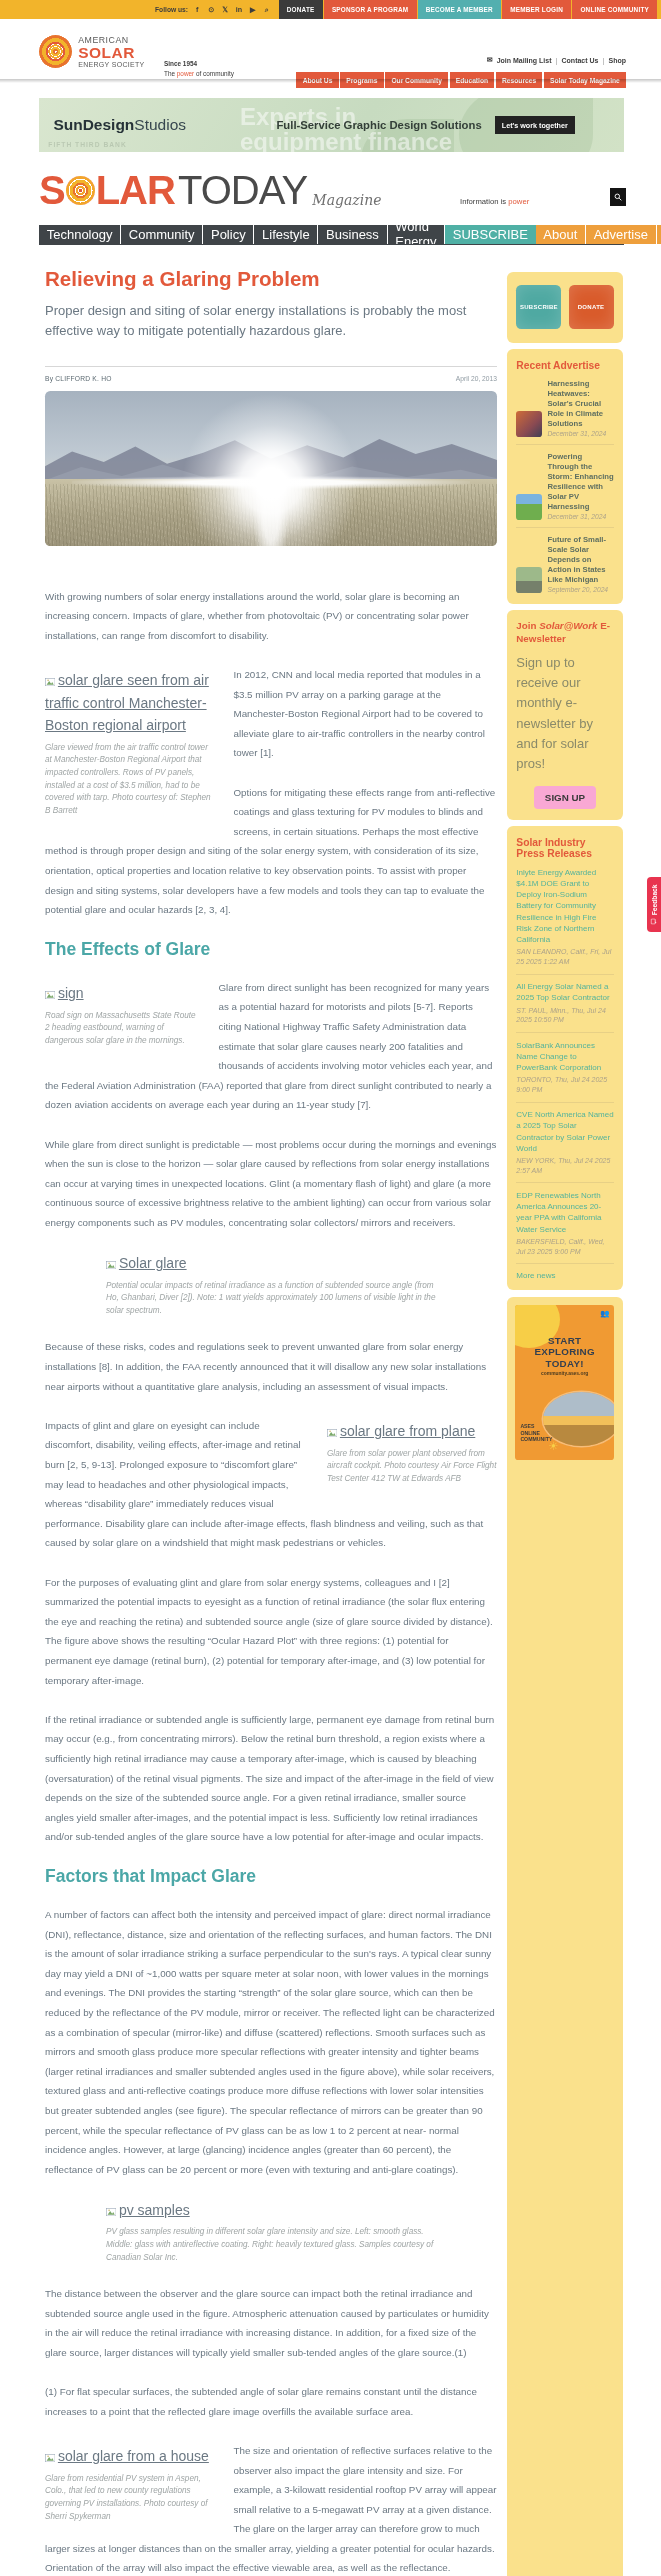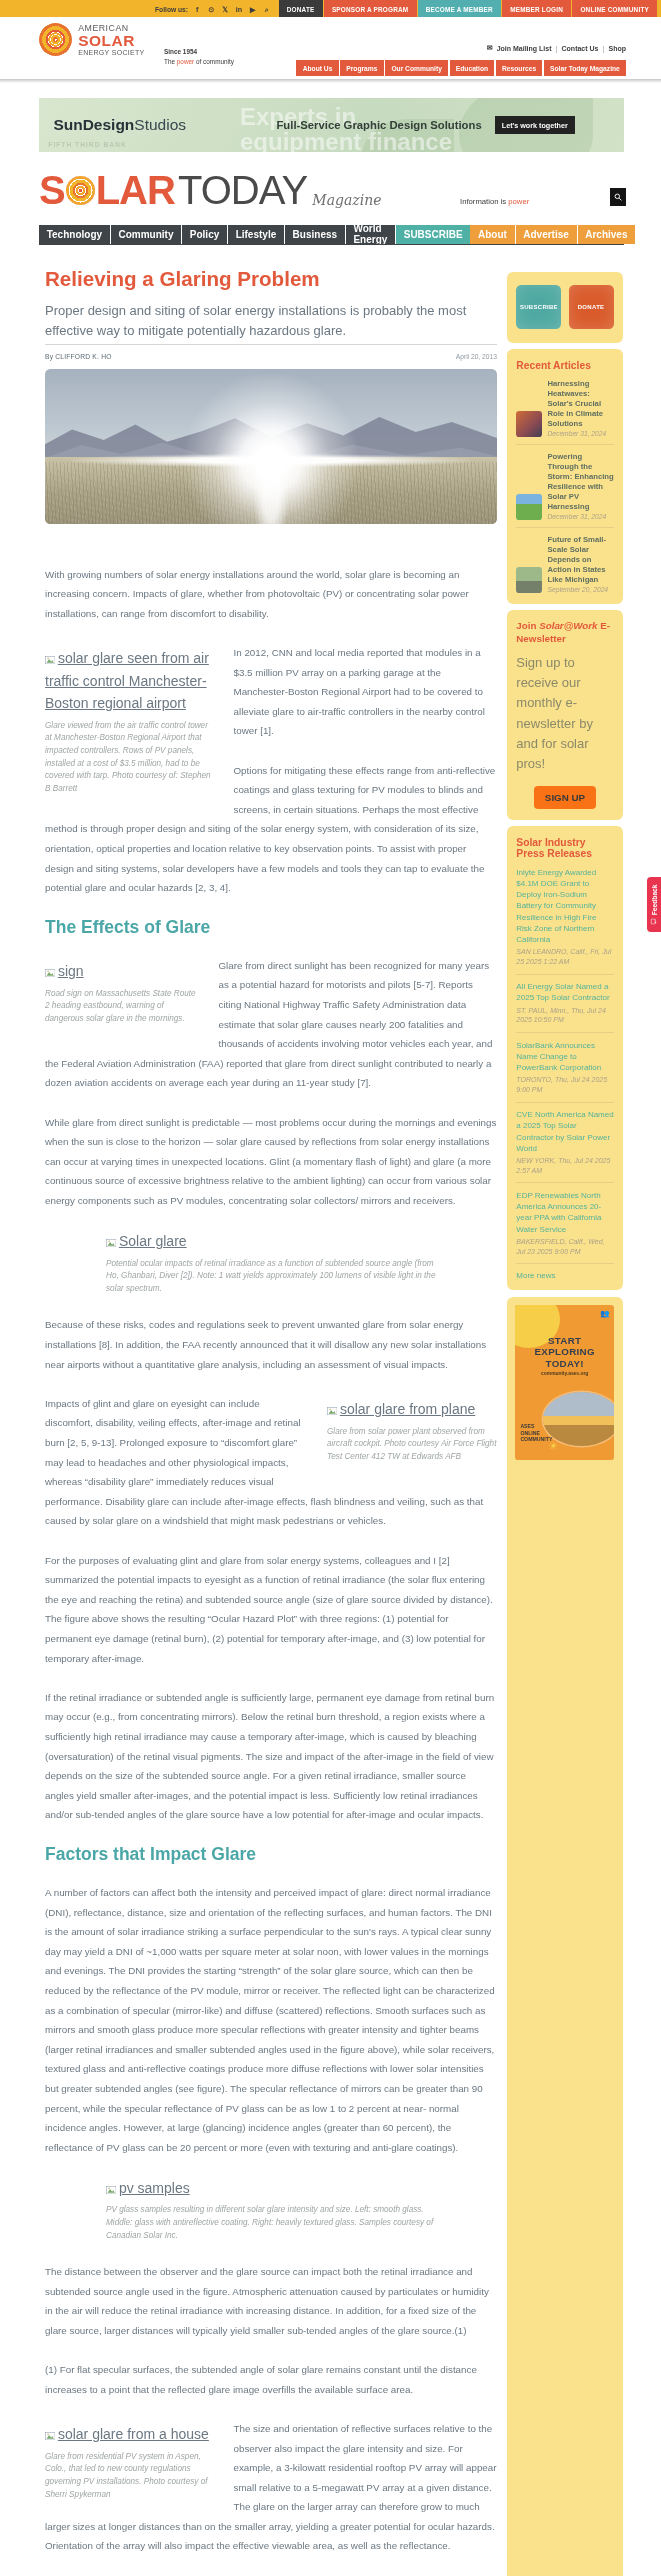--- a/index.html
+++ b/index.html
@@ -13,21 +13,21 @@
   .follow { display:flex; align-items:center; gap:4.6px; color:#3d3d3d; font-size:6.7px; font-weight:bold; margin-right:7.2px; }
   .soc { display:inline-flex; width:9.3px; height:9.3px; align-items:center; justify-content:center; color:#3d3d3d; font-weight:bold; font-size:7.2px; cursor:pointer; }
   .tmenu { display:flex; align-items:stretch; }
   .tbtn { display:flex; align-items:center; padding:0 8.2px; color:#fff; font-size:6.4px; font-weight:bold; letter-spacing:0.2px; cursor:pointer; }
   .tbtn.dark { background:#3B3B3B; }
   .tbtn.orange { background:#E2593B; }
   .tbtn.teal { background:#53AFAF; }
   .tbtn + .tbtn { margin-left:1px; }
 
   
-  .siteheader { position:absolute; top:17px; left:0; right:0; height:61px; background:#fff;padding-left:44px; }
+  .siteheader { position:absolute; top:29px; left:0; right:0; height:61px; background:#fff;padding-left:44px; }
   .ases-logo { position:absolute; left:39px; top:6.2px; display:flex; align-items:center; gap:6.2px; }
   .ases-sun { width:33px; height:33px; border-radius:50%;
     background: repeating-radial-gradient(circle at 50% 50%, #fff 0 1px, #E8732E 1px 2.6px, #F2B42B 2.6px 4.6px, #fff 4.6px 5.2px, #F2A52C 5.2px 7.2px, #fff 7.2px 7.7px, #E2593B 7.7px 9.8px, #F2B42B 9.8px 13.4px, #E8732E 13.4px 16.5px); }
   .ases-words { line-height:1.02; }
   .ases-l1 { font-size:8.8px; color:#5a5a5a; letter-spacing:0.5px; }
   .ases-l2 { font-size:15.5px; color:#E2593B; font-weight:bold; letter-spacing:0.5px; }
   .ases-l3 { font-size:7px; color:#5a5a5a; letter-spacing:0.3px; }
   .ases-tag { position:absolute; left:164px; top:30px; font-size:6.4px; color:#3c3c3c; line-height:1.5; }
   .ases-tag .b { font-weight:bold; }
   .ases-tag .accent { color:#E2593B; }
@@ -58,31 +58,31 @@
     background: repeating-radial-gradient(circle at 50% 50%, #E2593B 0 1.5px, #fff 1.5px 2.6px, #F2A52C 2.6px 4.6px, #fff 4.6px 5.7px, #E8732E 5.7px 7.7px, #F2B42B 7.7px 10.8px, #fff 10.8px 12px, #F2A52C 12px 14.4px); }
   .st-today { font-size:40px; font-weight:normal; color:#4a4a4a; letter-spacing:-1px; margin-left:3.1px; }
   .st-mag { font-family:"DejaVu Serif", serif; font-style:italic; font-size:14px; color:#6f6f6f; align-self:flex-end; margin:0 0 5.2px 5.2px; }
   .st-slogan { position:absolute; left:460px; top:30px; font-size:7.7px; color:#3d3d3d; }
   .st-slogan .accent { color:#E2593B; }
   .st-search { position:absolute; right:36px; top:20.6px; width:16.5px; height:18.5px; background:#141414; display:flex; align-items:center; justify-content:center; cursor:pointer; }
 
   
   .magnav { position:absolute; left:39px; right:38px; top:225px; height:18.5px; display:flex; }
   .magnav::after { content:""; position:absolute; left:0; right:0; bottom:-1.5px; height:1.5px; background:#3F4448; }
-  .mbtn { display:flex; align-items:center; padding:0 7.7px; font-size:10px; font-weight:bold; color:#fff; cursor:pointer; }
+  .mbtn { display:flex; align-items:center; padding:0 7.7px; font-size:13px; font-weight:normal; color:#fff; cursor:pointer; }
   .mbtn.dark { background:#3F4448; }
   .mbtn.teal { background:#4FB0A5; }
   .mbtn.amber { background:#EE9F3C; }
   .mbtn + .mbtn { margin-left:1px; }
   .magnav .spacer { flex:1; }
 
   
   .main { position:absolute; left:45px; top:267px; width:452px; color:#6B7883; }
   .a-title { font-size:20.6px; font-weight:bold; color:#E2593B; margin-bottom:10.3px; }
-  .a-sub { font-size:13px; color:#6B7883; line-height:1.5; margin-bottom:4px; max-width:443px; }
+  .a-sub { font-size:13px; color:#6B7883; line-height:1.5; margin-bottom:26px; max-width:443px; }
   .a-hr { border:none; border-top:0.5px solid #d7d7d7; margin:0 0 8.2px; }
   .byline-row { display:flex; justify-content:space-between; align-items:baseline; font-size:6.7px; margin-bottom:8.2px; }
   .byline { color:#5c6a72; letter-spacing:0.2px; }
   .a-date { color:#8f9aa2; }
   .hero { position:relative; width:452px; height:155px; border-radius:5.2px; overflow:hidden; margin-bottom:41px; background:linear-gradient(180deg,#a6b2bf 0%,#c0cad3 42%,#d8d8d0 60%); }
   .hero .ridge1 { position:absolute; left:0; right:0; top:24%; height:40%; background:#7E8496;
     clip-path:polygon(0 62%,6% 38%,13% 55%,20% 30%,27% 58%,35% 40%,42% 20%,50% 50%,58% 28%,66% 48%,74% 18%,82% 42%,90% 26%,100% 52%,100% 100%,0 100%); opacity:.85; }
   .hero .ridge2 { position:absolute; left:0; right:0; top:34%; height:34%; background:#979DAC;
     clip-path:polygon(0 70%,8% 45%,17% 62%,26% 40%,36% 66%,47% 48%,57% 70%,68% 44%,80% 64%,92% 50%,100% 66%,100% 100%,0 100%); opacity:.8; }
   .hero .ground { position:absolute; left:0; right:0; bottom:0; height:43%; background:linear-gradient(180deg,#c9c2a6,#aaa286 55%,#9c947a); }
@@ -119,21 +119,21 @@
   .ra-thumb { flex:0 0 26px; height:26px; border-radius:3.1px; }
   .ra-t1 { background:linear-gradient(135deg,#cf6c38,#8a4a52 60%,#3f3f55); }
   .ra-t2 { background:linear-gradient(180deg,#7ab3e0 0 40%, #6fae4e 40%); }
   .ra-t3 { background:linear-gradient(180deg,#9db98a 0 55%, #75806b 55%); }
   .ra-title { font-size:7.7px; color:#5F6F61; font-weight:bold; line-height:1.3; }
   .ra-date { font-size:6.7px; font-style:italic; color:#ACA289; margin-top:1.5px; }
   .divider { border-top:0.5px solid #E7D086; margin:6.7px 0; }
   .nl-head { font-size:9.8px; font-weight:bold; color:#E2593B; line-height:1.3; margin-bottom:7.2px; }
   .nl-head .it { font-style:italic; }
   .nl-text { font-size:13px; color:#8a8a6a; line-height:1.55; margin-bottom:12px; }
-  .signup { display:inline-block; background:#f97316; color:#3a3a3a; font-size:9.8px; font-weight:bold; padding:6.2px 11.3px; border-radius:4.1px; cursor:pointer; }
+  .signup { display:inline-block; background:#f9a8d4; color:#3a3a3a; font-size:9.8px; font-weight:bold; padding:6.2px 11.3px; border-radius:4.1px; cursor:pointer; }
   .pr-title { font-size:8px; color:#55B39B; line-height:1.4; cursor:pointer; }
   .pr-meta { font-size:7px; font-style:italic; color:#ACA289; margin-top:2.1px; line-height:1.4; }
   .more-news { font-size:8px; color:#55B39B; cursor:pointer; }
   .rss-card { padding:17.5px 8.2px; }
   .rss-btn { display:flex; align-items:center; gap:5.2px; background:#E2593B; border-radius:4.1px; padding:6.7px 6.2px; color:#fff; font-size:7.5px; font-weight:bold; line-height:1.35; cursor:pointer; }
   .ad-card { height:1947px; padding:8.2px 8.2px; }
   .ases-ad { position:relative; width:99px; height:155px; background:#F09A33; border-radius:3.1px; overflow:hidden; cursor:pointer; }
   .ases-ad .blob { position:absolute; left:-17.5px; top:-14.4px; width:62px; height:57px; background:#F7CE47; border-radius:50%; }
   .ases-ad .ppl { position:absolute; right:4.1px; top:4.1px; color:#3b4450; font-size:7.7px; }
   .ad-t { position:absolute; left:0; right:0; top:30px; text-align:center; color:#333F4F; font-weight:bold; font-size:9.8px; line-height:1.15; letter-spacing:0.3px; }
@@ -350,21 +350,21 @@
   <div class="sidebar" data-interactable="false">
 
     <div class="card" data-interactable="false">
       <div class="btn-row">
         <span class="sq-btn teal" data-interactable="true">SUBSCRIBE</span>
         <span class="sq-btn orange" data-interactable="true">DONATE</span>
       </div>
     </div>
 
     <div class="card" data-interactable="false">
-      <div class="card-h" data-interactable="false">Recent Articles</div>
+      <div class="card-h" data-interactable="false">Recent Advertise</div>
       <div class="ra-item" data-interactable="true">
         <div class="ra-thumb ra-t1" data-interactable="false"></div>
         <div>
           <div class="ra-title" data-interactable="false">Harnessing Heatwaves: Solar's Crucial Role in Climate Solutions</div>
           <div class="ra-date" data-interactable="false">December 31, 2024</div>
         </div>
       </div>
       <div class="divider" data-interactable="false"></div>
       <div class="ra-item" data-interactable="true">
         <div class="ra-thumb ra-t2" data-interactable="false"></div>

